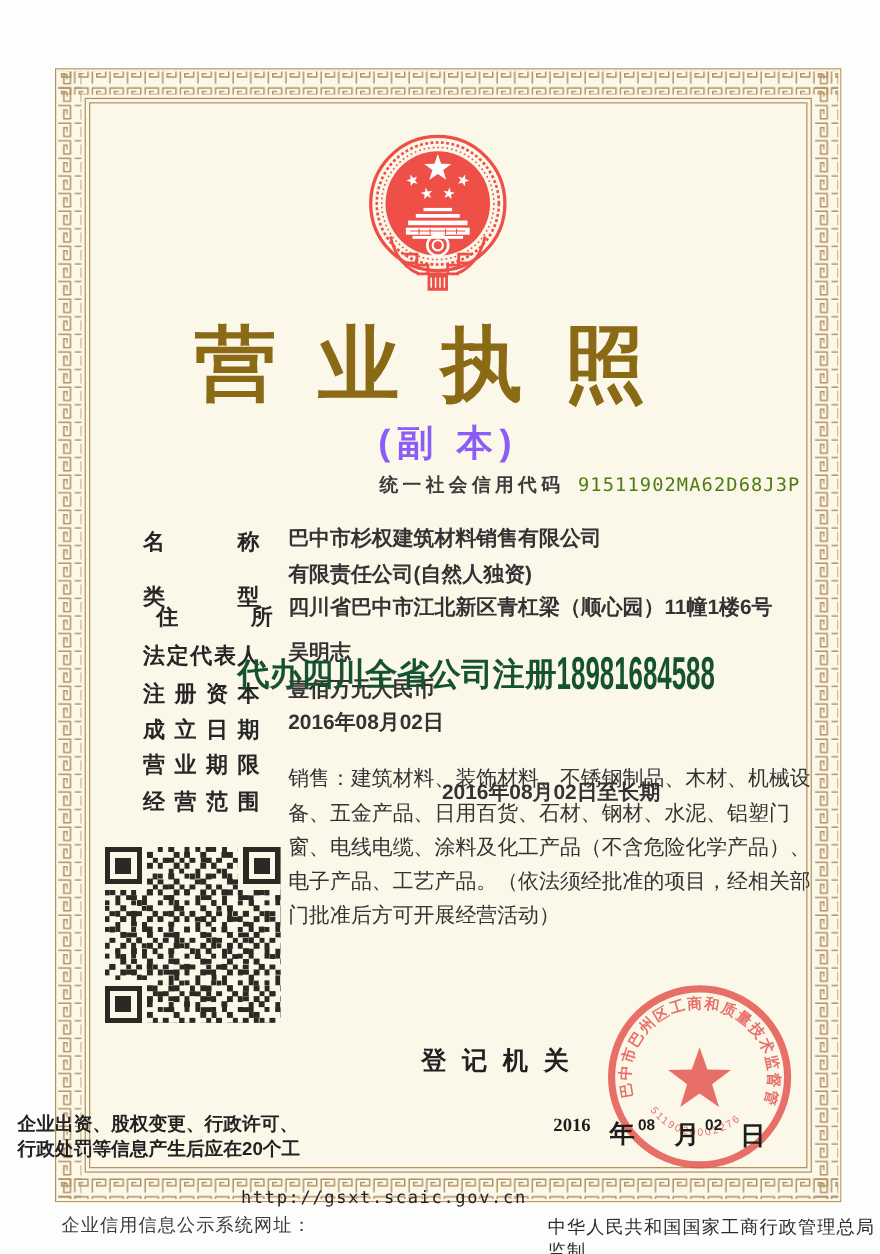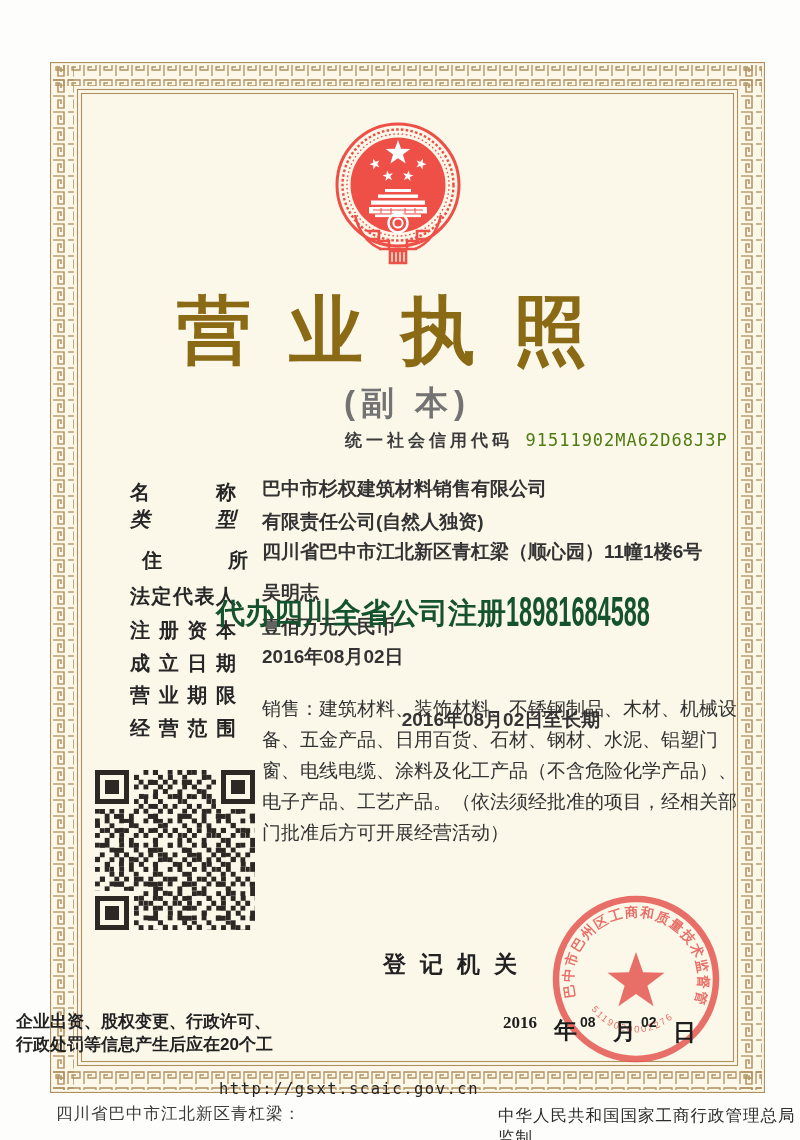--- a/index.html
+++ b/index.html
@@ -17,21 +17,21 @@
   .frame{left:50px;top:62px;z-index:2;}
   .emblem{left:333px;top:119px;z-index:3;}
   .title{
     left:50px;top:282px;width:664px;text-align:center;
     font-size:74px;font-weight:bold;color:#8a6a15;
     letter-spacing:38px;padding-left:38px;box-sizing:border-box;
     z-index:3;
   }
   .subtitle{
     left:50px;top:381px;width:715px;text-align:center;
-    font-size:33px;font-weight:bold;color:#737373;letter-spacing:6px;
+    font-size:33px;font-weight:bold;color:#8b5cf6;letter-spacing:6px;
     z-index:3;
   }
   .code-row{left:345px;top:429px;z-index:3;white-space:nowrap;}
   .code-label{font-size:17px;font-weight:bold;color:#3b3b3b;letter-spacing:4px;}
   .code-value{
     font-family:"DejaVu Sans Mono",monospace;font-size:17px;color:#4d7c0f;
     letter-spacing:1px;margin-left:8px;
   }
   .field-label{
     left:130px;width:106px;font-size:20px;font-weight:bold;color:#262626;
@@ -140,21 +140,21 @@
 <div class="abs subtitle">(副 本)</div>
 
 <div class="abs code-row">
   <span class="code-label">统一社会信用代码</span>
   <span class="code-value">91511902MA62D68J3P</span>
 </div>
 
 <div class="abs field-label" style="top:479px;">名称</div>
 <div class="abs field-value" style="top:476px;">巴中市杉权建筑材料销售有限公司</div>
 
-<div class="abs field-label" style="top:506px;font-style:italic;">类型</div>
+<div class="abs field-label" style="top:529px;">类型</div>
 <div class="abs field-value" style="top:509px;">有限责任公司(自然人独资)</div>
 
 <div class="abs field-label" style="top:547px;margin-left:12px;">住所</div>
 <div class="abs field-value" style="top:539px;">四川省巴中市江北新区青杠梁（顺心园）11幢1楼6号</div>
 
 <div class="abs field-label" style="top:583px;">法定代表人</div>
 <div class="abs field-value" style="top:580px;">吴明志</div>
 
 <div class="abs field-label" style="top:617px;">注册资本</div>
 <div class="abs field-value" style="top:614px;">壹佰万元人民币</div>
@@ -240,15 +240,15 @@
 <div class="abs watermark">
   <span class="wm-cjk">代办四川全省公司注册</span>
   <span class="wm-phone">18981684588</span>
 </div>
 
 <div class="abs notice">
   <div>企业出资、股权变更、行政许可、</div>
   <div>行政处罚等信息产生后应在20个工</div>
 </div>
 
-<div class="abs sys-label">四川省巴中市江北新区青杠梁：</div>
+<div class="abs sys-label">企业信用信息公示系统网址：</div>
 <div class="abs sys-url">http://gsxt.scaic.gov.cn</div>
 <div class="abs supervisor">中华人民共和国国家工商行政管理总局监制</div>
 
 </body></html>

